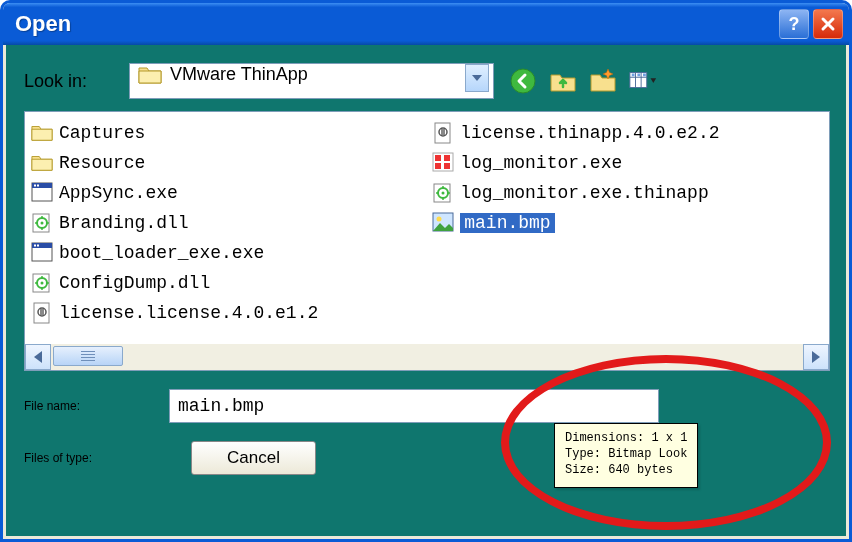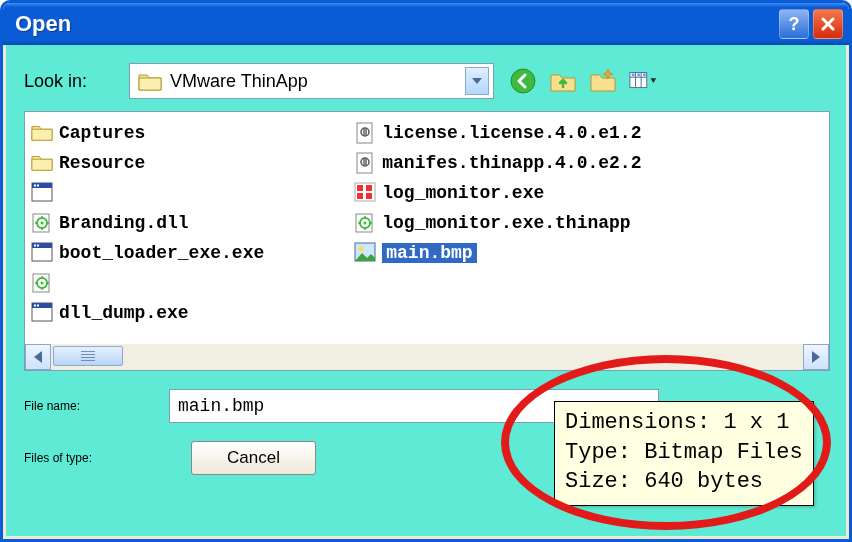--- a/index.html
+++ b/index.html
@@ -46,34 +46,34 @@
     color: #fff; font-weight: bold; font-size: 18px;
     cursor: pointer;
     font-family: Arial, sans-serif;
   }
   .title-btn.close {
     background: linear-gradient(to bottom, #f3784d, #d62a0a);
   }
   .content {
     position: absolute;
     left:3px; right:3px; top:42px; bottom:3px;
-    background: #5eead4;
+    background: #0f766e;
     padding: 18px 16px 12px 18px;
     font-family: "Courier New", monospace;
     font-size: 18px;
   }
   .row { display: flex; align-items: center; }
   .lookin-row { margin-bottom: 12px; }
   .lookin-label { width: 105px; font-family: Tahoma, sans-serif; font-size:18px; }
   .folder-combo {
     flex: 1;
     height: 36px;
     background: #fff;
     border: 1px solid #7e9db9;
-    display: flex; align-items: center;
+    display: flex; align-items: flex-start;
     padding: 0 4px 0 8px;
     max-width: 365px;
   }
   .folder-combo .folder-icon svg { display:block; }
   .folder-combo .folder-text {
     flex:1; padding-left:8px;
     font-family: Tahoma, sans-serif; font-size:18px;
   }
   .dropdown-btn {
     width: 24px; height: 28px;
@@ -93,22 +93,21 @@
     height:260px;
     margin-left: 0;
     position:relative;
     overflow:hidden;
   }
   .file-list {
     position:absolute;
     left:4px; top:6px; right:4px; bottom:30px;
     display:flex; flex-direction:column; flex-wrap:wrap;
     align-content:flex-start;
-    column-gap: 82px;
-    font-weight: bold;
+    column-gap: 106px;
   }
   .file-item {
     display:flex; align-items:center;
     height:30px;
     padding:0 6px 0 2px;
     gap:6px;
     white-space:nowrap;
     cursor:pointer;
     font-family: "Courier New", monospace;
     font-size:18px;
@@ -160,25 +159,25 @@
     margin-left:22px;
     height:34px; width:125px;
     background:linear-gradient(to bottom,#fff,#ece9d8);
     border:1px solid #888; border-radius:3px;
     font-family:Tahoma,sans-serif; font-size:17px;
     display:flex;align-items:center;justify-content:center;
     cursor:pointer;
   }
   .tooltip {
     position:absolute;
-    left:548px; top:356px;
+    left:548px; top:378px;
     background:#ffffe1;
     border:1px solid #000;
     padding:6px 10px 8px 10px;
-    font-family:"Courier New",monospace; font-size:22px;
+    font-family:"Courier New",monospace; font-size:12px;
     line-height:1.35;
     box-shadow:2px 2px 2px rgba(0,0,0,0.15);
     z-index:20;
   }
   .red-ellipse {
     position:absolute;
     left:495px; top:310px;
     width:330px; height:175px;
     border:8px solid #e21a1a;
     border-radius:50%;
@@ -271,20 +270,21 @@
               </svg></span>
             <span class="file-label">Resource</span>
           </div>
           <div class="file-item">
             <span class="icon"><svg width="22" height="20" viewBox="0 0 22 20">
                 <rect x="1" y="1" width="20" height="18" fill="#fff" stroke="#555"></rect>
                 <rect x="1" y="1" width="20" height="5" fill="#2a4da6"></rect>
                 <rect x="3" y="2.5" width="2" height="2" fill="#fff"></rect>
                 <rect x="6" y="2.5" width="2" height="2" fill="#fff"></rect>
               </svg></span>
+            <span class="file-label">AppSync.exe</span>
           </div>
           <div class="file-item">
             <span class="icon"><svg width="22" height="22" viewBox="0 0 22 22">
                 <rect x="2" y="2" width="16" height="18" fill="#fff" stroke="#888"></rect>
                 <circle cx="11" cy="11" r="5" fill="none" stroke="#3fb93f" stroke-width="2"></circle>
                 <circle cx="11" cy="11" r="1.5" fill="#3fb93f"></circle>
                 <g stroke="#3fb93f" stroke-width="1.5">
                   <line x1="11" y1="4" x2="11" y2="6"></line>
                   <line x1="11" y1="16" x2="11" y2="18"></line>
                   <line x1="4" y1="11" x2="6" y2="11"></line>
@@ -307,45 +307,37 @@
                 <rect x="2" y="2" width="16" height="18" fill="#fff" stroke="#888"></rect>
                 <circle cx="11" cy="11" r="5" fill="none" stroke="#3fb93f" stroke-width="2"></circle>
                 <circle cx="11" cy="11" r="1.5" fill="#3fb93f"></circle>
                 <g stroke="#3fb93f" stroke-width="1.5">
                   <line x1="11" y1="4" x2="11" y2="6"></line>
                   <line x1="11" y1="16" x2="11" y2="18"></line>
                   <line x1="4" y1="11" x2="6" y2="11"></line>
                   <line x1="16" y1="11" x2="18" y2="11"></line>
                 </g>
               </svg></span>
-          </div>
-          <div class="file-item">
-            <span class="icon"><svg width="22" height="20" viewBox="0 0 22 20">
-                <rect x="1" y="1" width="20" height="18" fill="#fff" stroke="#555"></rect>
-                <rect x="1" y="1" width="20" height="5" fill="#2a4da6"></rect>
-                <rect x="3" y="2.5" width="2" height="2" fill="#fff"></rect>
-                <rect x="6" y="2.5" width="2" height="2" fill="#fff"></rect>
-              </svg></span>
-            <span class="file-label">dll_dump.exe</span>
+            <span class="file-label">ConfigDump.dll</span>
           </div>
           <div class="file-item">
             <span class="icon"><svg width="22" height="22" viewBox="0 0 22 22">
                 <rect x="3" y="1" width="15" height="20" fill="#fff" stroke="#888"></rect>
                 <circle cx="11" cy="10" r="4" fill="none" stroke="#555" stroke-width="1.5"></circle>
                 <rect x="9" y="7" width="4" height="6" fill="#888"></rect>
               </svg></span>
             <span class="file-label">license.license.4.0.e1.2</span>
           </div>
           <div class="file-item">
             <span class="icon"><svg width="22" height="22" viewBox="0 0 22 22">
                 <rect x="3" y="1" width="15" height="20" fill="#fff" stroke="#888"></rect>
                 <circle cx="11" cy="10" r="4" fill="none" stroke="#555" stroke-width="1.5"></circle>
                 <rect x="9" y="7" width="4" height="6" fill="#888"></rect>
               </svg></span>
-            <span class="file-label">manifes.thinapp.4.0.e2.2</span>
+            <span class="file-label">license.thinapp.4.0.e2.2</span>
           </div>
           <div class="file-item">
             <span class="icon"><svg width="22" height="20" viewBox="0 0 22 20">
                 <rect x="1" y="1" width="20" height="18" fill="#fff" stroke="#aaa"></rect>
                 <rect x="3" y="3" width="6" height="6" fill="#e33"></rect>
                 <rect x="12" y="3" width="6" height="6" fill="#e33"></rect>
                 <rect x="3" y="11" width="6" height="6" fill="#e33"></rect>
                 <rect x="12" y="11" width="6" height="6" fill="#e33"></rect>
               </svg></span>
             <span class="file-label">log_monitor.exe</span>
@@ -397,20 +389,20 @@
       </div>
     </div>
 
     <div class="bottom-row" style="">
       <div class="bottom-label">Files of type:</div>
       <div class="btn-right">Cancel</div>
     </div>
 
     <div class="tooltip">
       <div>Dimensions: 1 x 1</div>
-      <div>Type: Bitmap Files</div>
+      <div>Type: Bitmap Look</div>
       <div>Size: 640 bytes</div>
     </div>
 
     <div class="red-ellipse"></div>
 
   </div>
 </div>
 
 </body></html>

